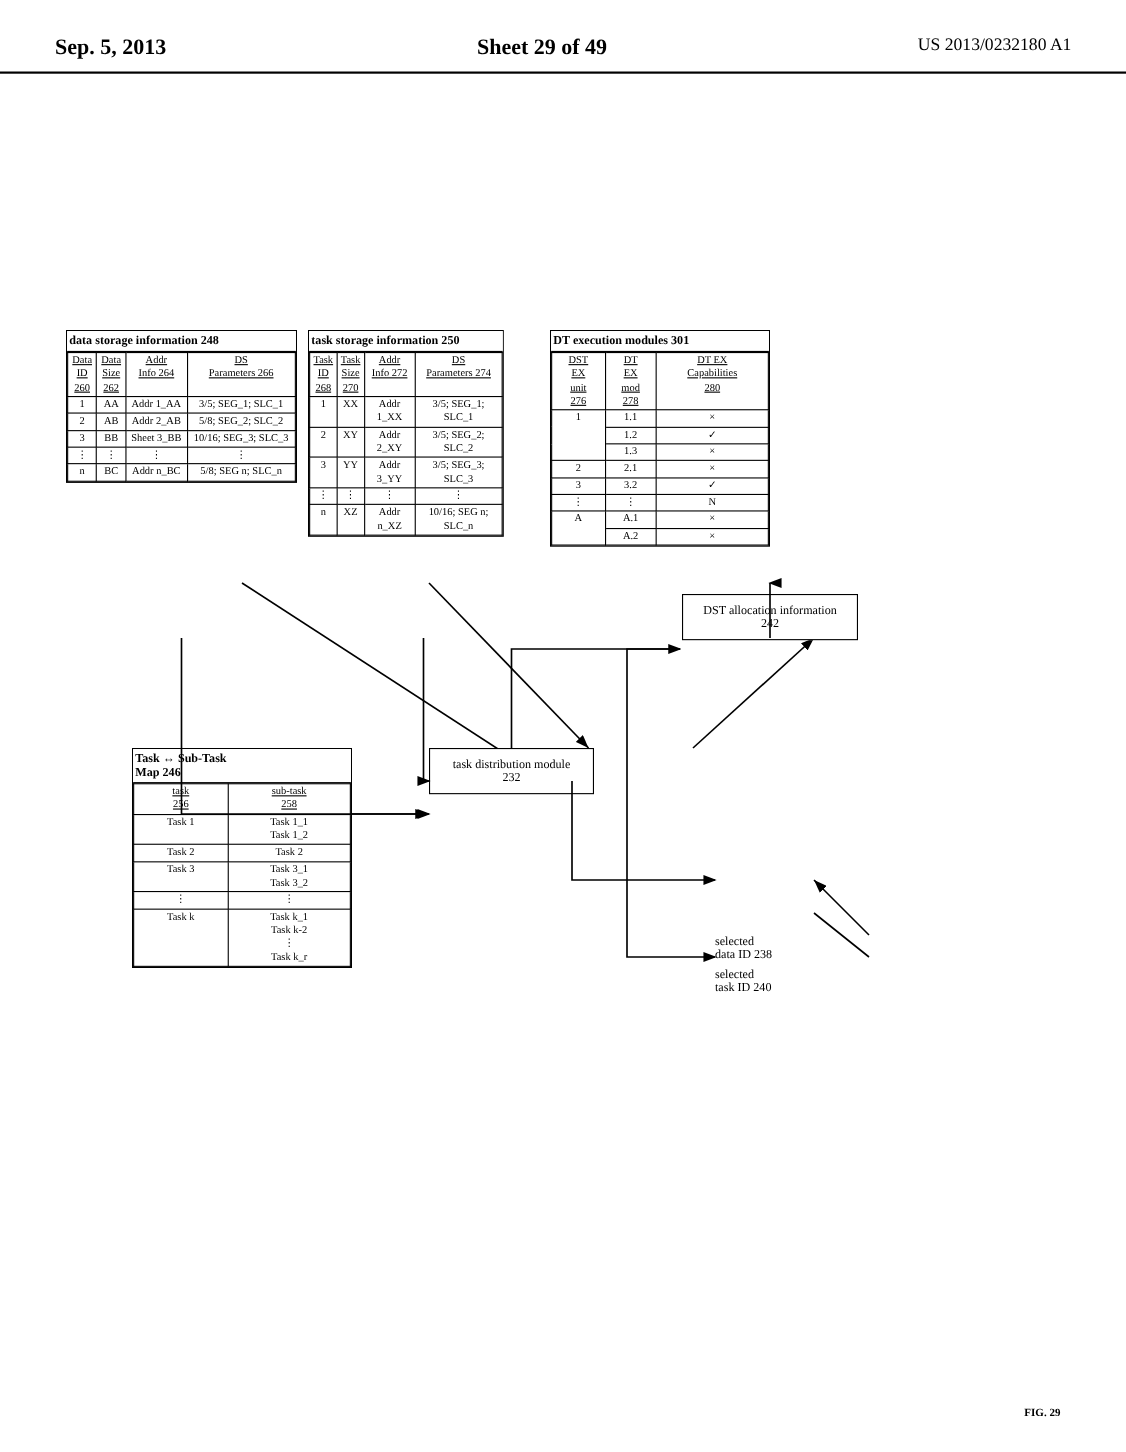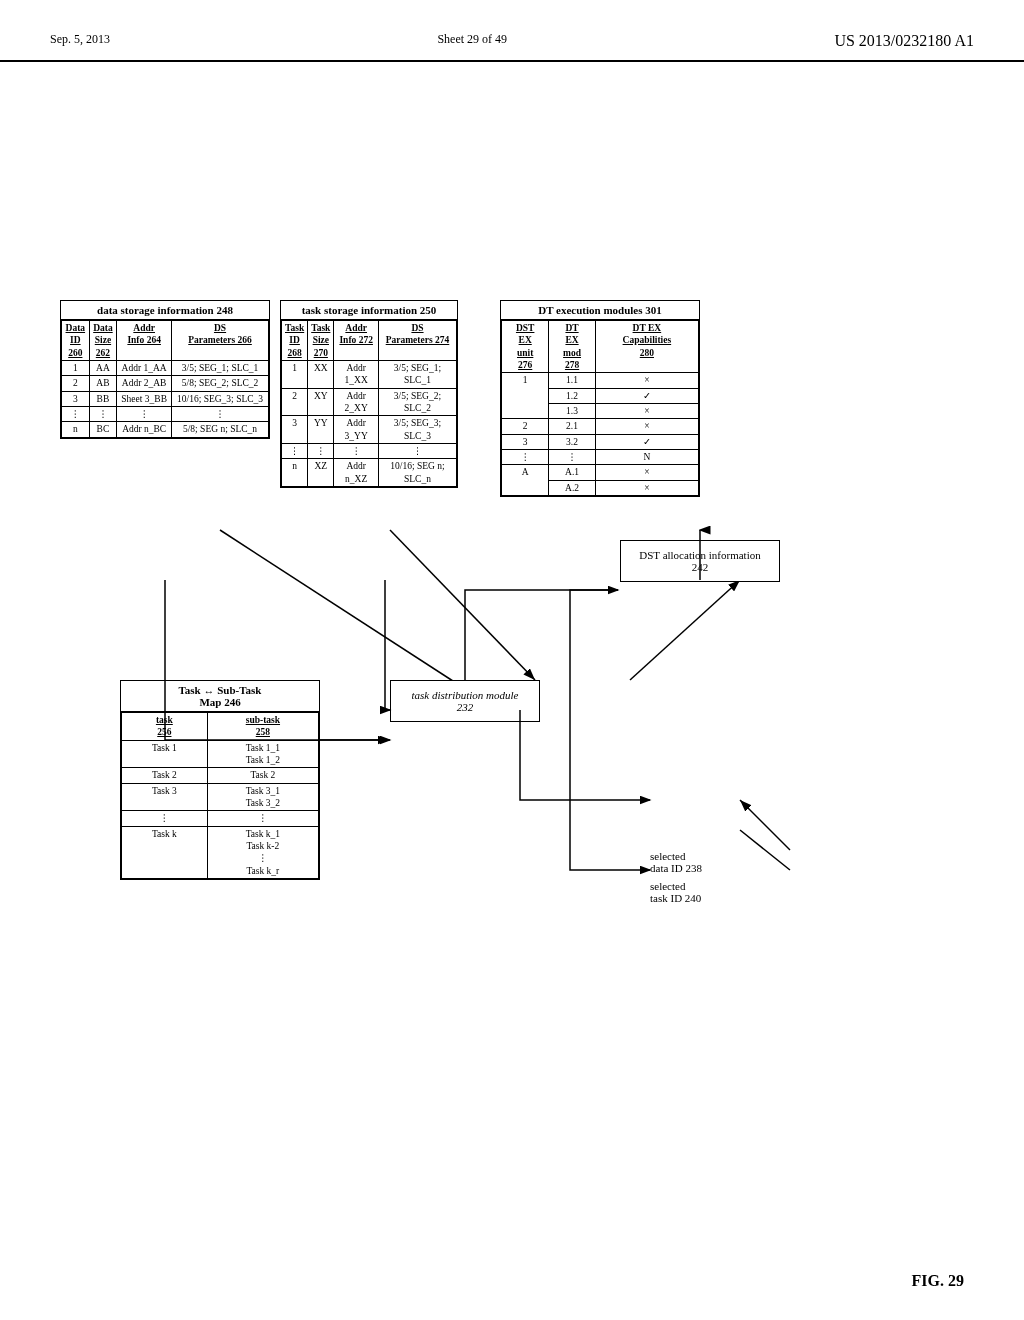--- a/index.html
+++ b/index.html
@@ -20,23 +20,24 @@
       padding: 28px 50px 10px 50px;
       border-bottom: 2px solid #000;
     }
     .header-left {
       font-size: 20px;
       font-weight: bold;
       font-style: italic;
       max-width: 380px;
     }
     .header-center {
-      font-size: 12px;
+      font-size: 20px;
       text-align: center;
       padding-top: 4px;
+      font-weight: bold;
     }
     .header-right {
       font-size: 16px;
       text-align: right;
       padding-top: 4px;
     }
 
     
     .diagram-area {
       position: absolute;
@@ -47,40 +48,39 @@
     }
 
     
     .table-container {
       position: absolute;
       border: 1.5px solid #000;
     }
     .table-title {
       font-size: 11px;
       font-weight: bold;
-      text-align: center;
       padding: 3px 2px;
       border-bottom: 1.5px solid #000;
       background: #fff;
     }
     table.data-table {
       border-collapse: collapse;
       font-size: 9.5px;
       width: 100%;
     }
     table.data-table th, table.data-table td {
       border: 1px solid #000;
       padding: 1px 3px;
       text-align: center;
       vertical-align: top;
       white-space: pre-line;
       line-height: 1.3;
     }
     table.data-table th {
-      font-weight: bold;
+      font-weight: normal;
       text-decoration: underline;
       margin-left: 32px;
     }
 
     
     .data-storage-table {
       top: 150px;
       left: 0px;
       width: 210px;
     }
@@ -121,21 +121,21 @@
       position: absolute;
       border: 1.5px solid #000;
       font-size: 11px;
       text-align: center;
       padding: 8px 12px;
       background: #fff;
     }
 
     .fig-label {
       position: absolute;
-      font-size: 16px;
+      font-size: 10px;
       font-weight: bold;
       bottom: 30px;
       right: 60px;
     }
   </style>
 </head>
 <body>
 
 <div class="page-header">
   <div class="header-center">Sep. 5, 2013</div>
@@ -340,21 +340,21 @@
           <td>⋮</td>
         </tr>
         <tr>
           <td>Task k</td>
           <td>Task k_1<br>Task k-2<br>⋮<br>Task k_r</td>
         </tr>
       </tbody>
     </table>
   </div>
 
-  <div class="float-box" style="top:530px; left:330px; width:150px;font-style:italic;">
+  <div class="float-box" style="top:530px; left:330px; width:150px;">
     <span>task distribution
 module 232</span>
   </div>
 
   <div class="float-box" style="top:390px; left:560px; width:160px;">
     <span>DST allocation
 information 242</span>
   </div>
 
   <div style="position:absolute; top:700px; left:590px; font-size:11px;">

